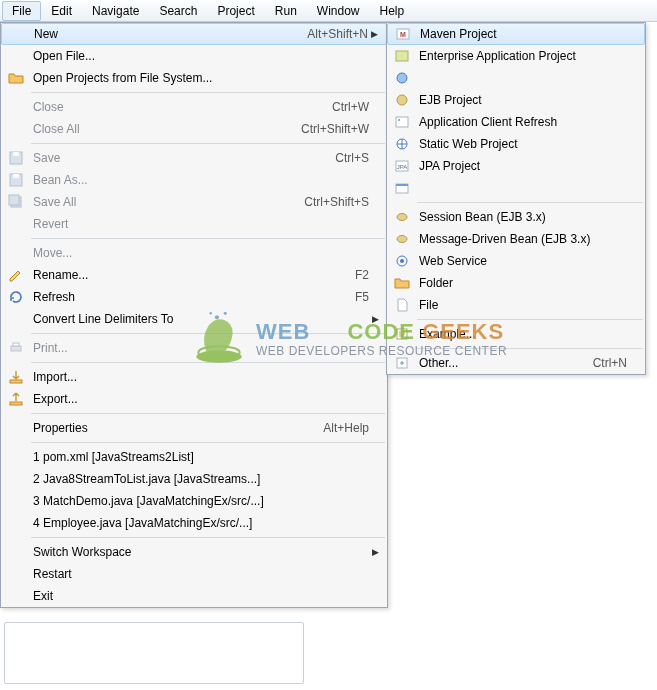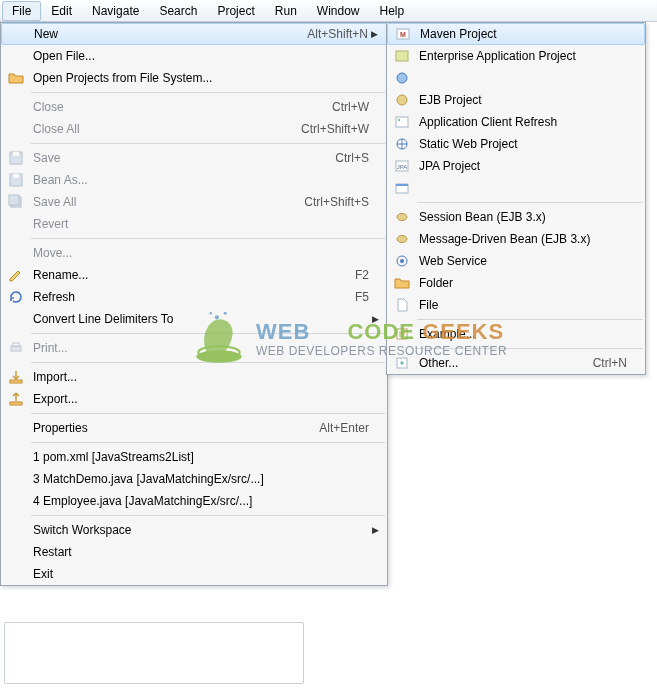--- a/index.html
+++ b/index.html
@@ -282,27 +282,32 @@
           <rect x="2" y="11" width="12" height="3" fill="#f4c56b" stroke="#c38a2e"></rect>
         </svg>
       </span>
       <span class="menu-label">Export...</span>
       <span class="menu-arrow"></span>
     </div>
     <div class="menu-sep"></div>
     <div class="menu-row">
       <span class="menu-icon"></span>
       <span class="menu-label">Properties</span>
-      <span class="menu-shortcut">Alt+Enter</span>
+      <span class="menu-shortcut">Alt+Help</span>
       <span class="menu-arrow"></span>
     </div>
     <div class="menu-sep"></div>
     <div class="menu-row">
       <span class="menu-icon"></span>
       <span class="menu-label">1 pom.xml  [JavaStreams2List]</span>
+      <span class="menu-arrow"></span>
+    </div>
+    <div class="menu-row">
+      <span class="menu-icon"></span>
+      <span class="menu-label">2 Java8StreamToList.java  [JavaStreams...]</span>
       <span class="menu-arrow"></span>
     </div>
     <div class="menu-row">
       <span class="menu-icon"></span>
       <span class="menu-label">3 MatchDemo.java  [JavaMatchingEx/src/...]</span>
       <span class="menu-arrow"></span>
     </div>
     <div class="menu-row">
       <span class="menu-icon"></span>
       <span class="menu-label">4 Employee.java  [JavaMatchingEx/src/...]</span>

